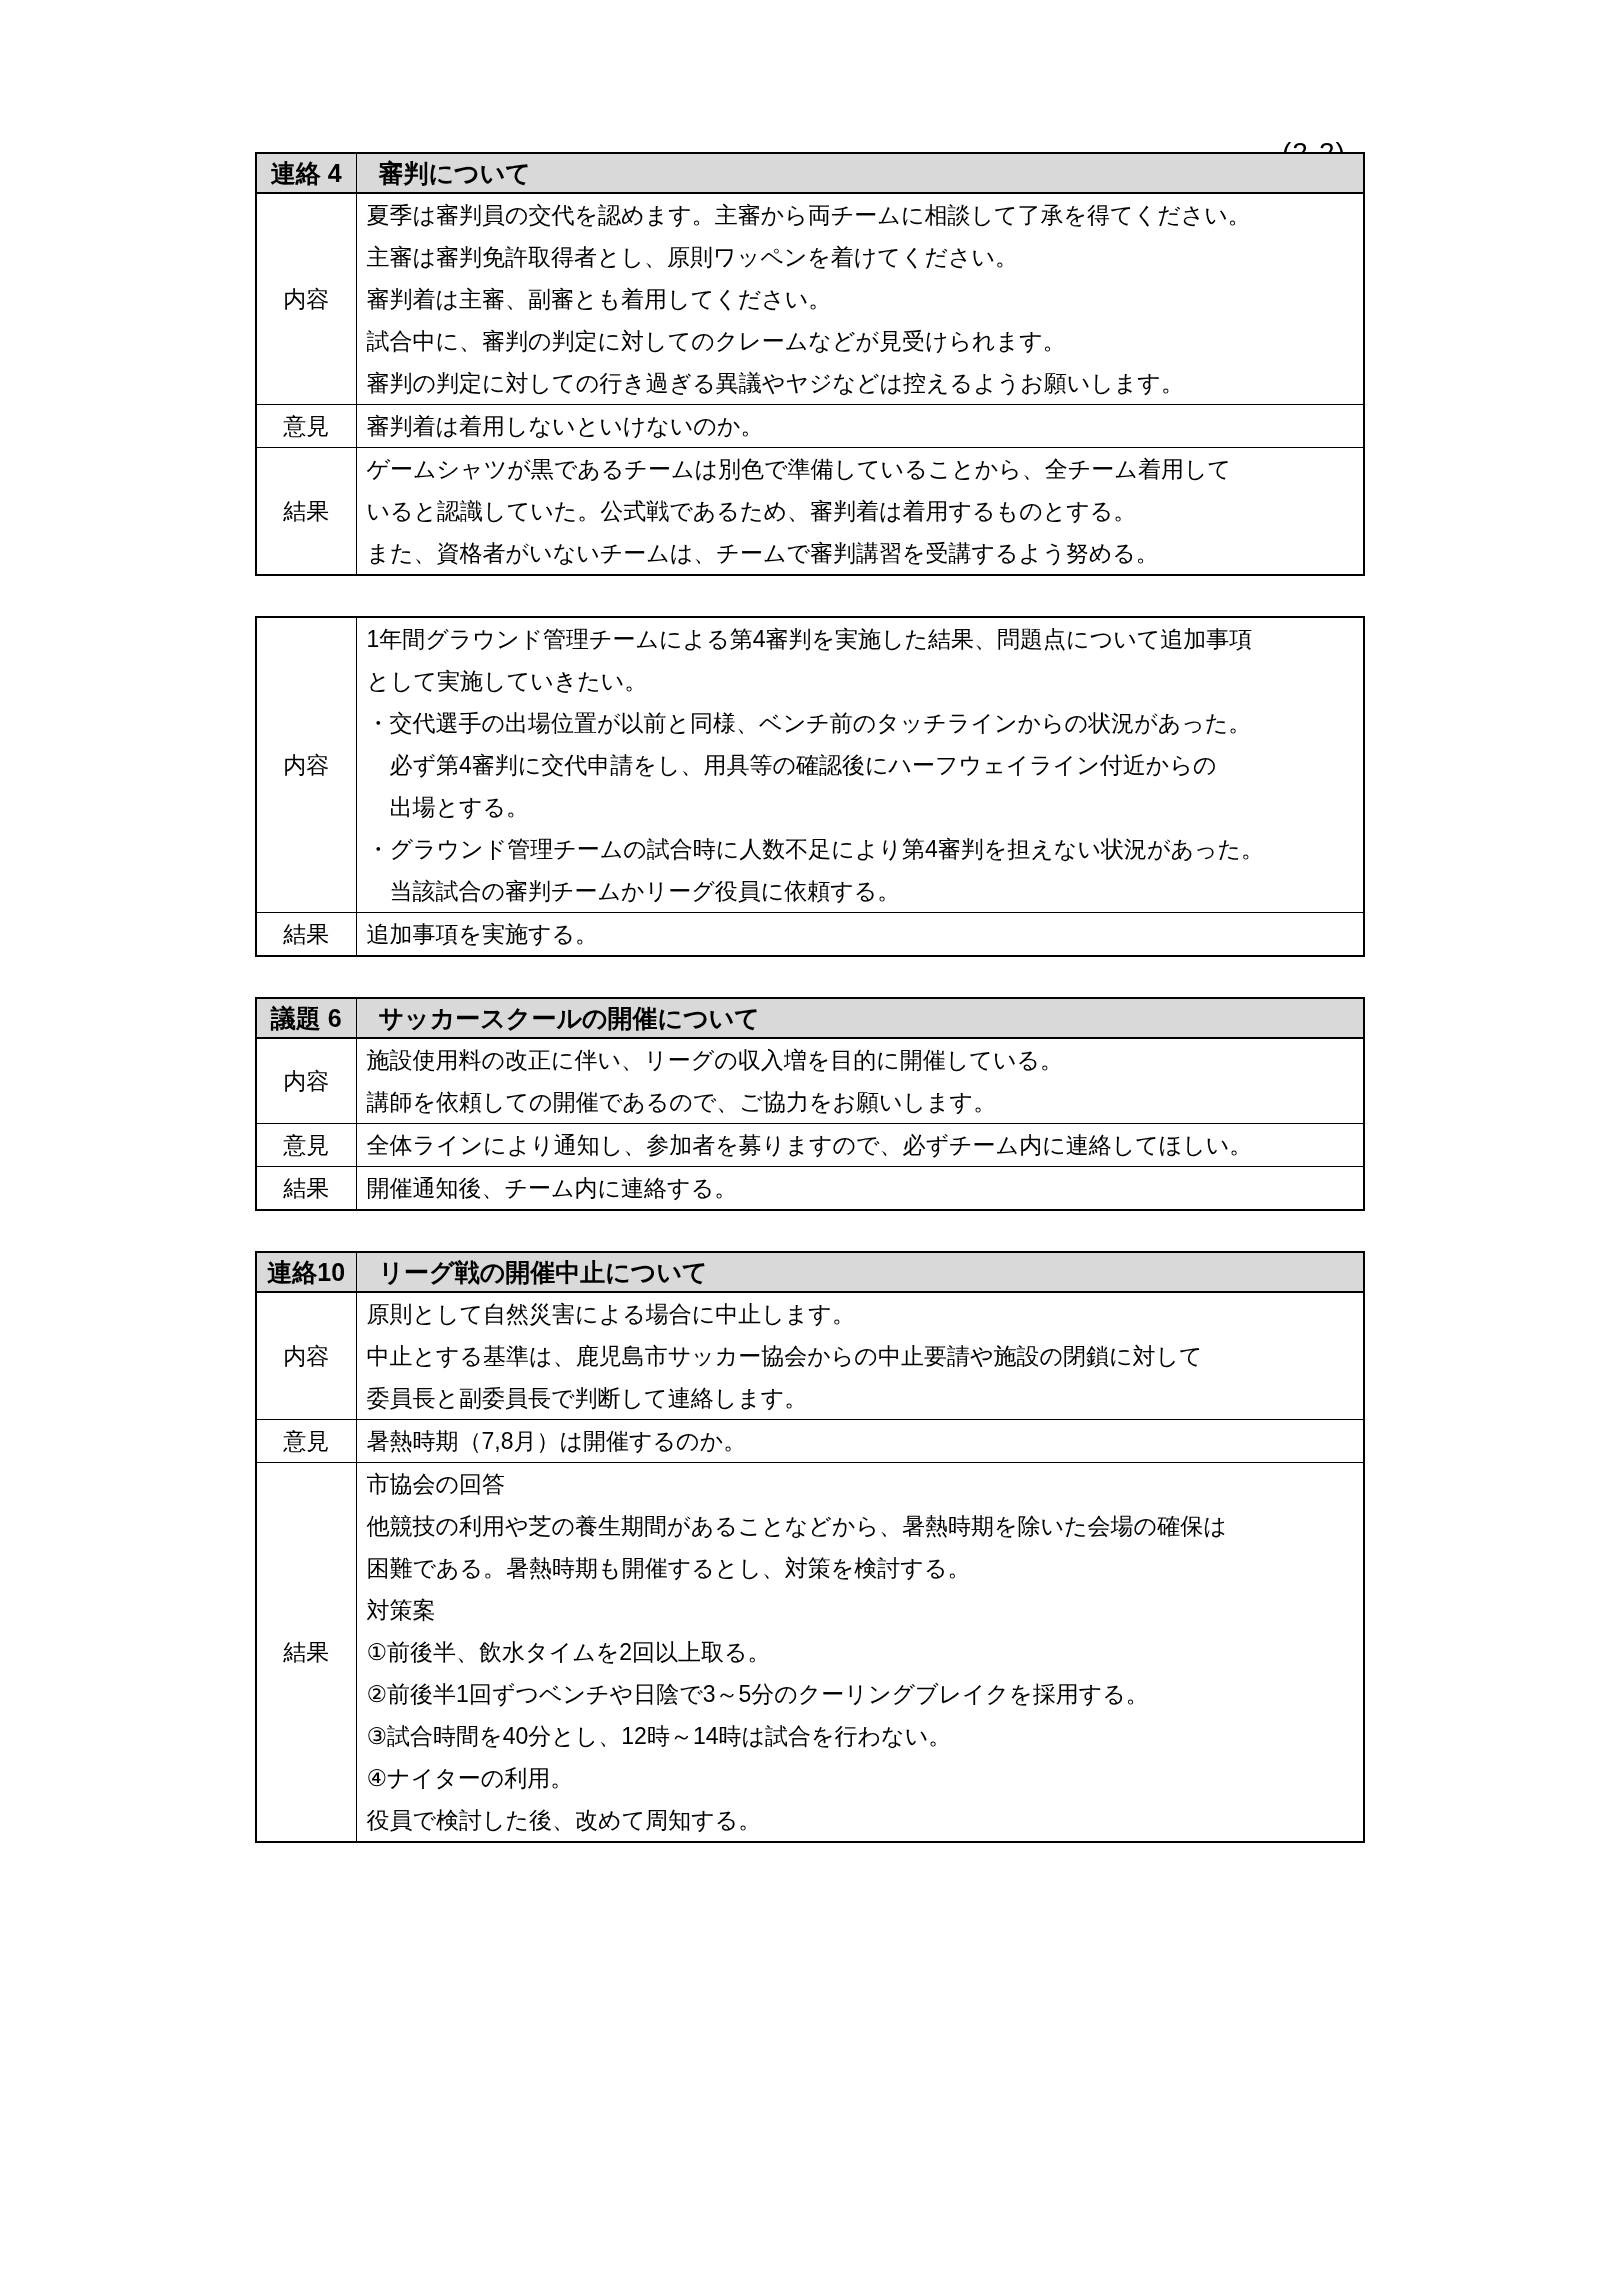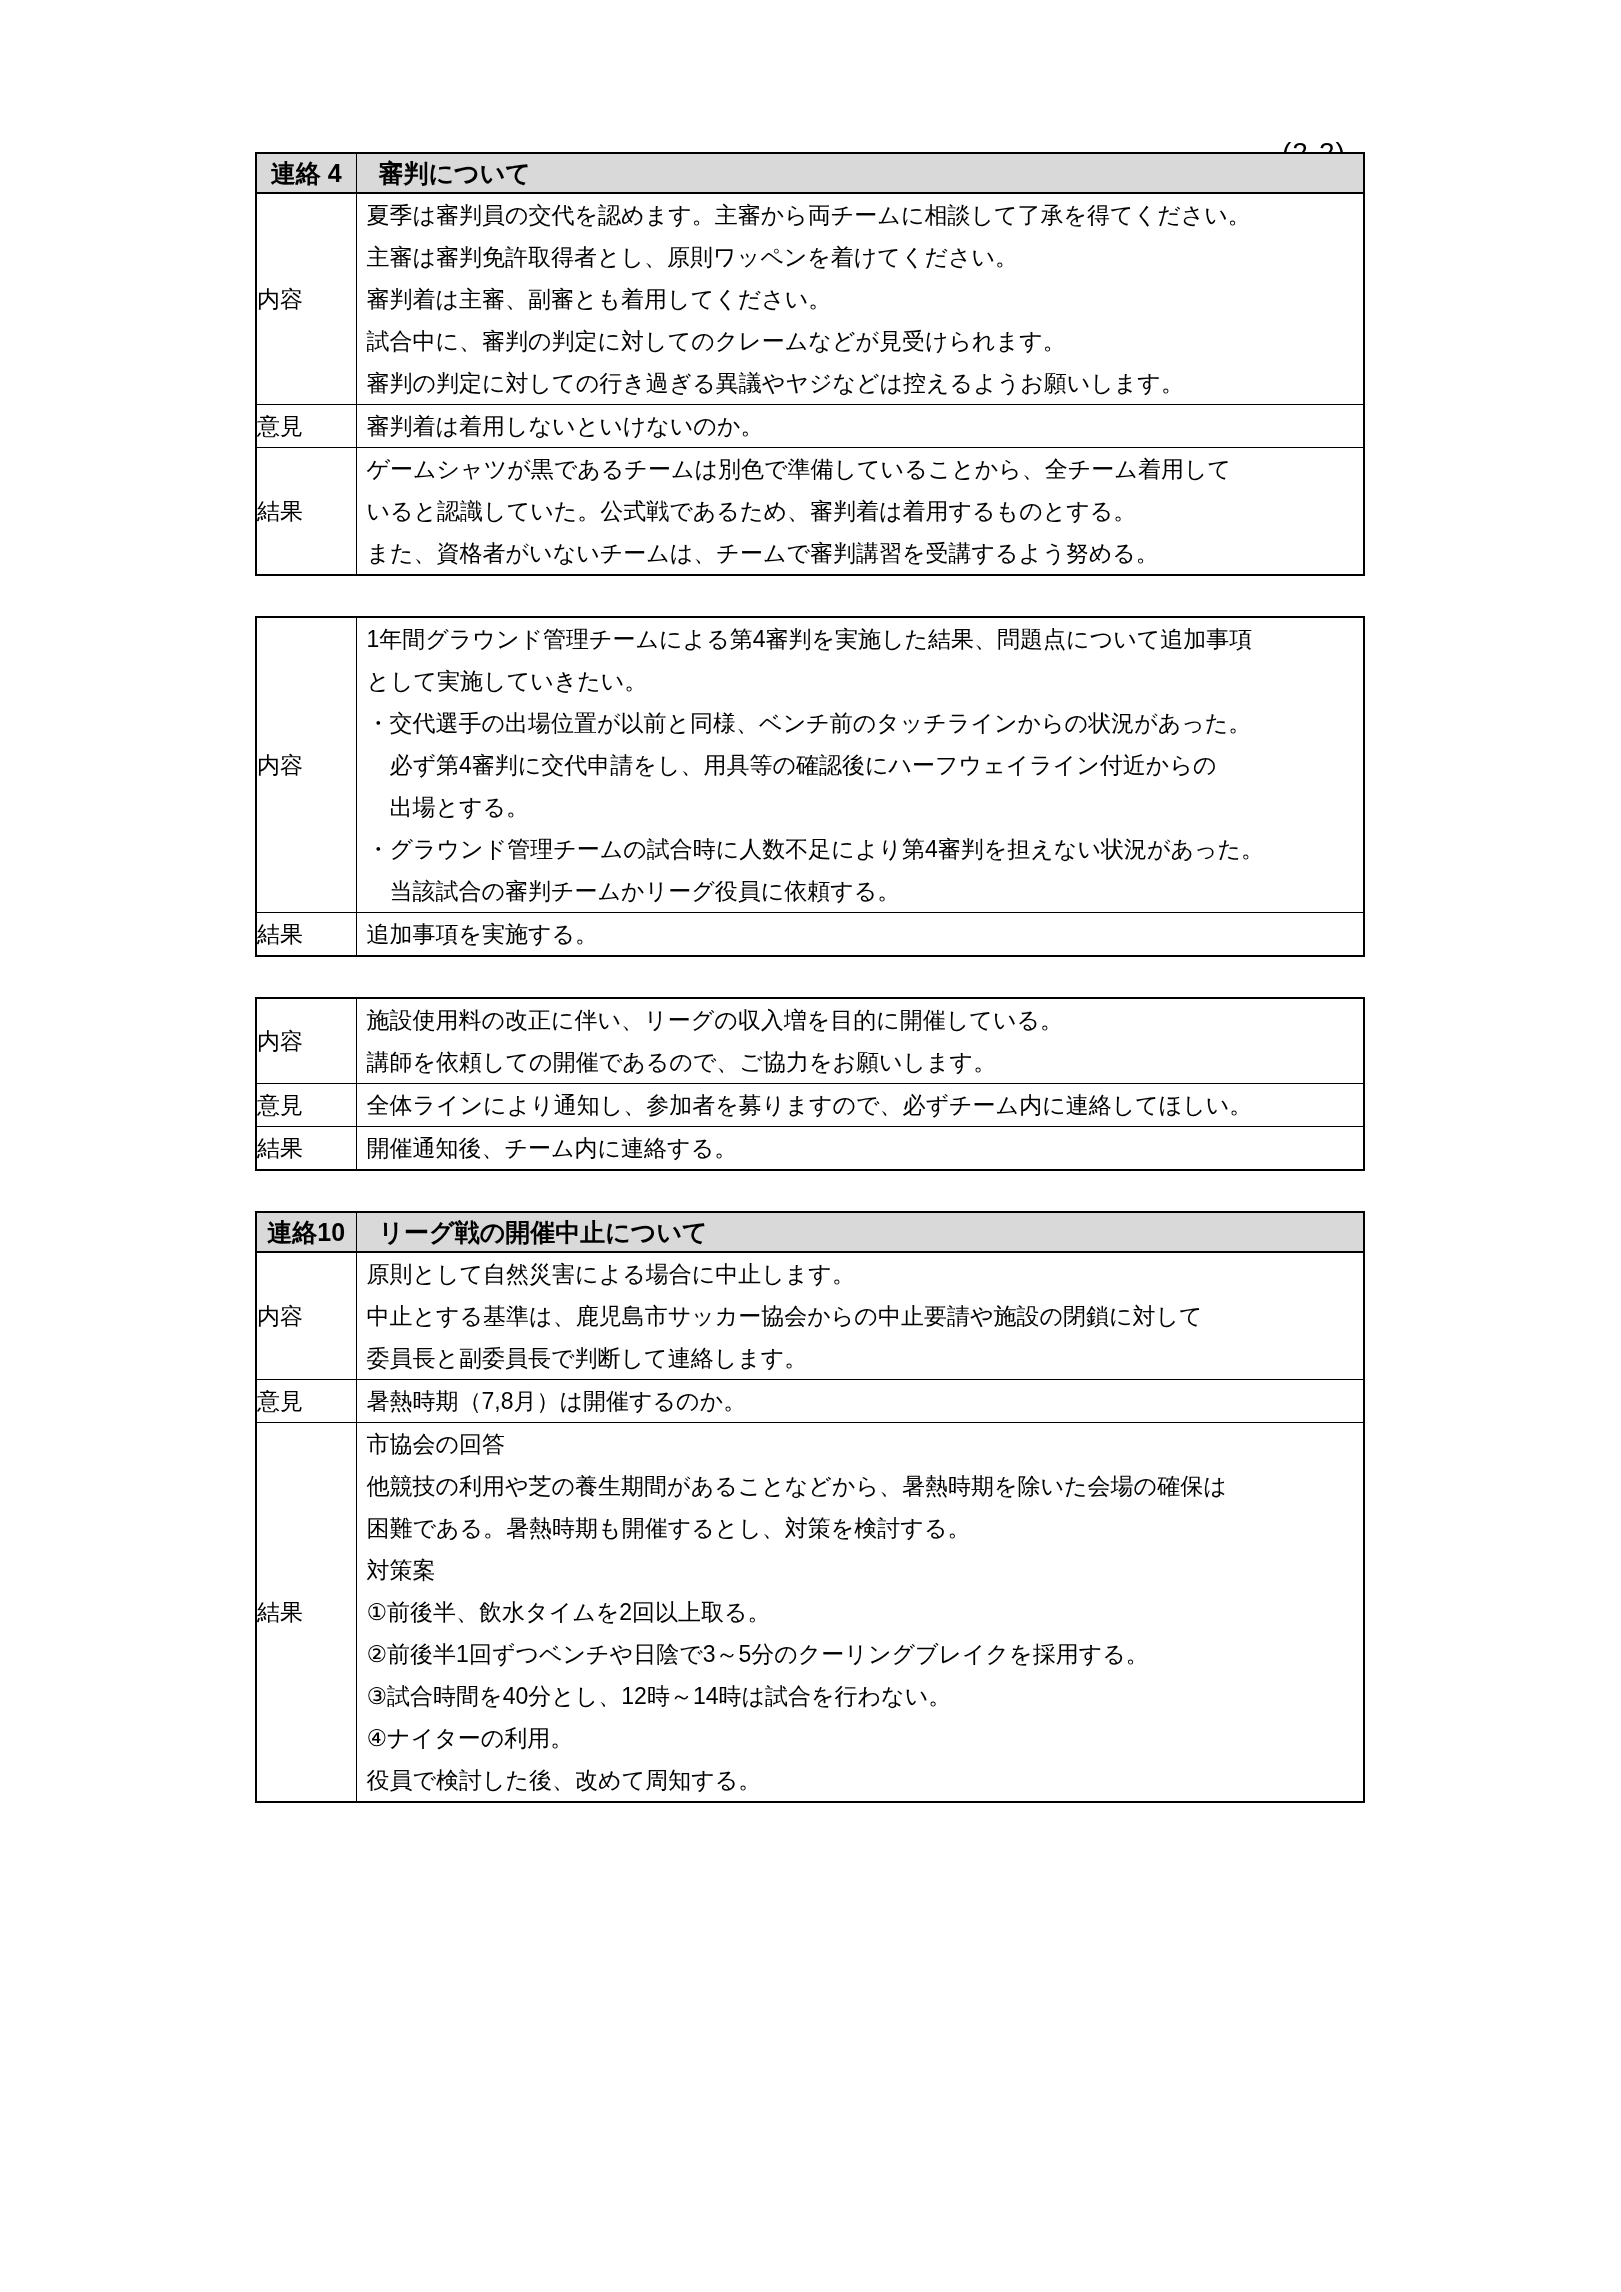--- a/index.html
+++ b/index.html
@@ -42,20 +42,21 @@
   tr.header-row th {
     background: #d9d9d9;
     border-bottom: 2.7px solid #000000;
     height: 40px;
     font-size: 25px;
     font-weight: bold;
   }
   th.id-cell { text-align: center; }
   th.title-cell { text-align: left; padding-left: 22px; }
   td.label-cell {
+    text-align: center;
     font-size: 23px;
     font-weight: normal;
   }
   td.content-cell {
     font-size: 23px;
     line-height: 42px;
     padding: 0 10px;
     white-space: pre-line;
     text-align: left;
   }
@@ -122,20 +123,24 @@
       </tr>
     </tbody>
       </table>
 
     <table class="doc-table">
       <colgroup>
           <col class="col-label">
           <col>
         </colgroup>
       <tbody>
+          <tr class="header-row">
+        <th class="id-cell">議題 6</th>
+        <th class="title-cell">サッカースクールの開催について</th>
+      </tr>
       <tr>
         <td class="label-cell">内容</td>
         <td class="content-cell">施設使用料の改正に伴い、リーグの収入増を目的に開催している。
 講師を依頼しての開催であるので、ご協力をお願いします。</td>
       </tr>
       <tr>
         <td class="label-cell">意見</td>
         <td class="content-cell">全体ラインにより通知し、参加者を募りますので、必ずチーム内に連絡してほしい。</td>
       </tr>
       <tr>

